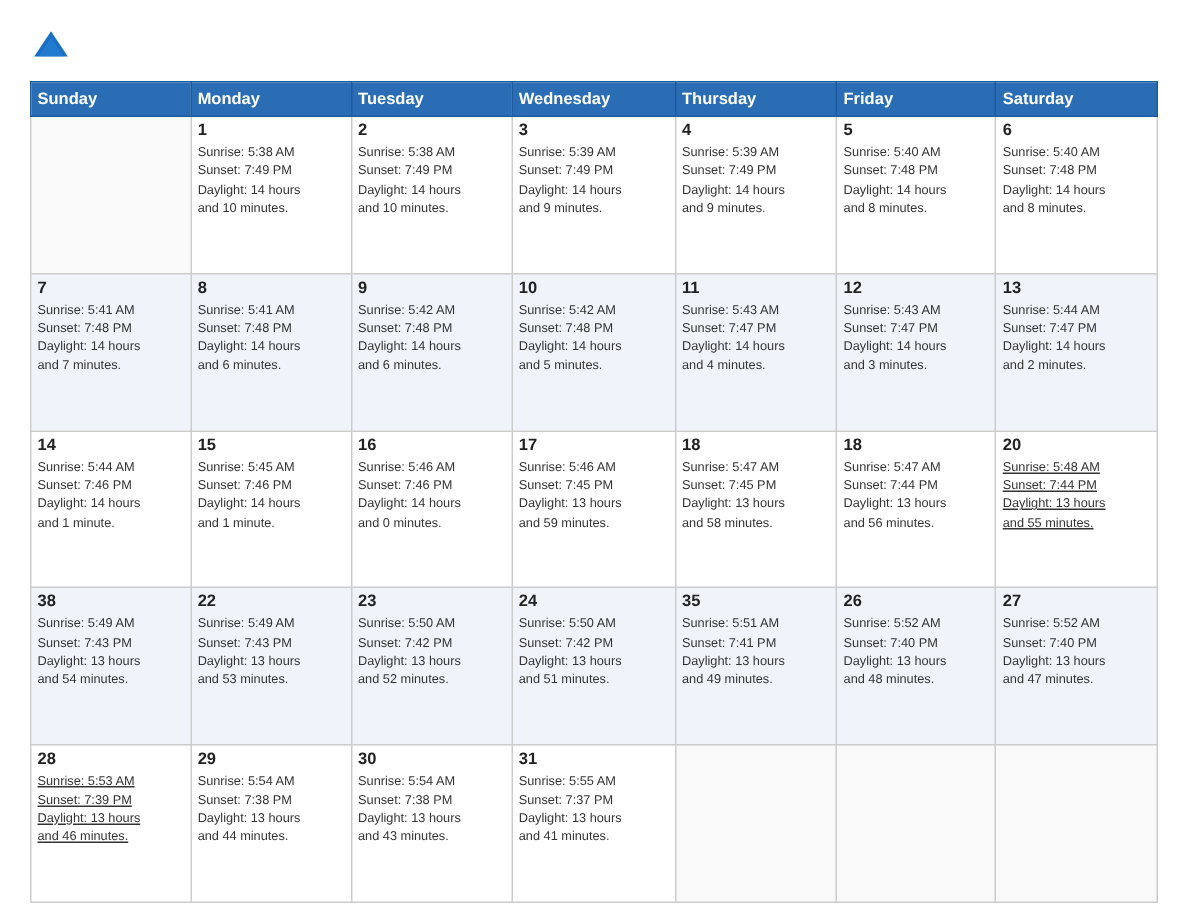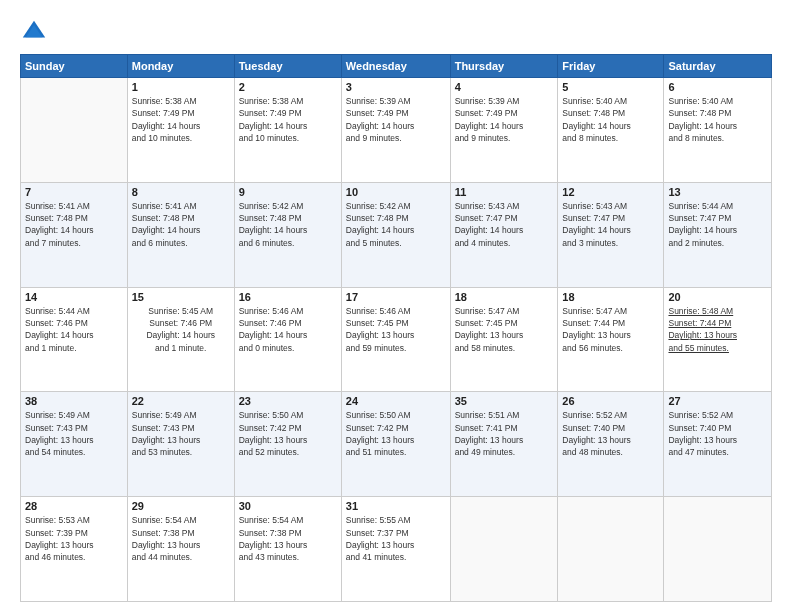--- a/index.html
+++ b/index.html
@@ -228,21 +228,21 @@
         <tr>
           <td>
             <div class="day-number">14</div>
             <div class="day-info" style="white-space: pre-line;">Sunrise: 5:44 AM
 Sunset: 7:46 PM
 Daylight: 14 hours
 and 1 minute.</div>
           </td>
           <td>
             <div class="day-number">15</div>
-            <div class="day-info" style="white-space: pre-line; text-align: center;">Sunrise: 5:45 AM
+            <div class="day-info" style="white-space: pre-line;">Sunrise: 5:45 AM
 Sunset: 7:46 PM
 Daylight: 14 hours
 and 1 minute.</div>
           </td>
           <td>
             <div class="day-number">16</div>
             <div class="day-info" style="white-space: pre-line;">Sunrise: 5:46 AM
 Sunset: 7:46 PM
 Daylight: 14 hours
 and 0 minutes.</div>
@@ -323,21 +323,21 @@
             <div class="day-number">27</div>
             <div class="day-info" style="white-space: pre-line;">Sunrise: 5:52 AM
 Sunset: 7:40 PM
 Daylight: 13 hours
 and 47 minutes.</div>
           </td>
         </tr>
         <tr>
           <td>
             <div class="day-number">28</div>
-            <div class="day-info" style="white-space: pre-line;">Sunrise: 5:53 AM
+            <div class="day-info" style="white-space: pre-line; text-decoration: underline;">Sunrise: 5:53 AM
 Sunset: 7:39 PM
 Daylight: 13 hours
 and 46 minutes.</div>
           </td>
           <td>
             <div class="day-number">29</div>
             <div class="day-info" style="white-space: pre-line;">Sunrise: 5:54 AM
 Sunset: 7:38 PM
 Daylight: 13 hours
 and 44 minutes.</div>

